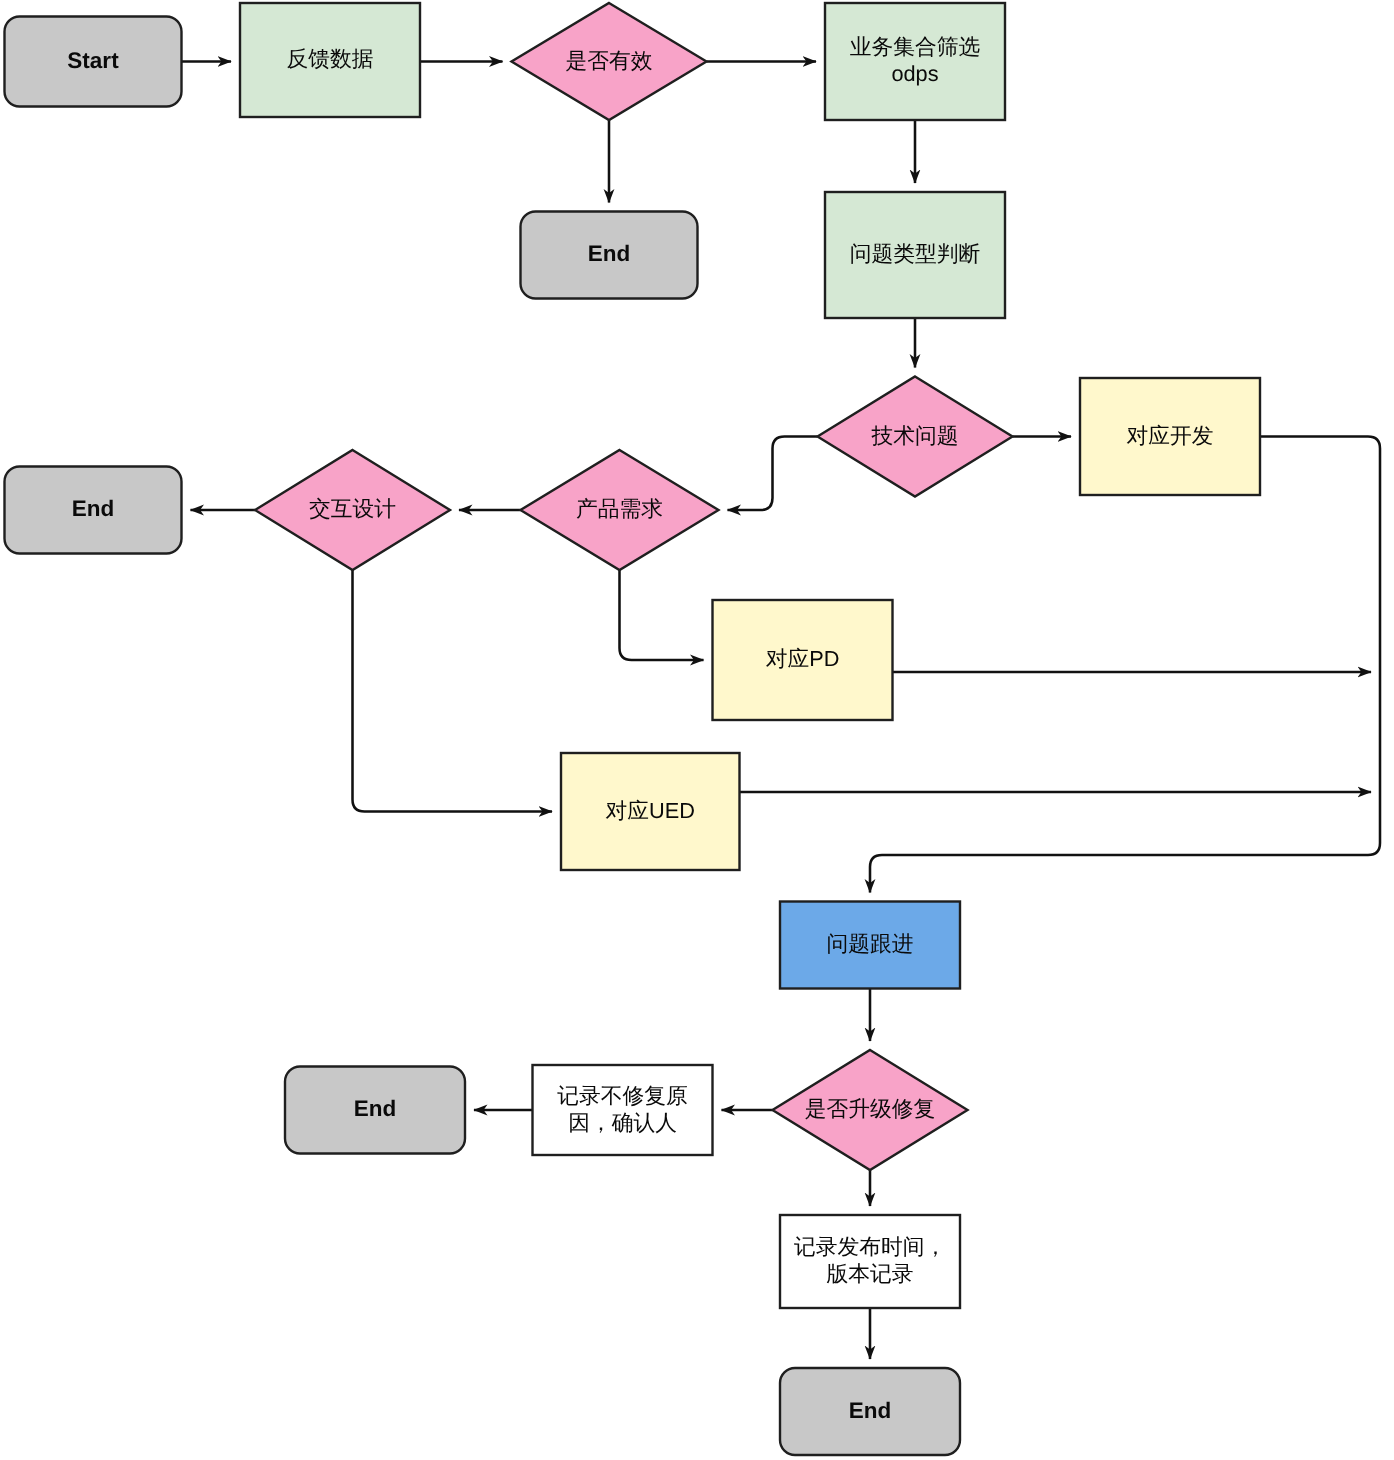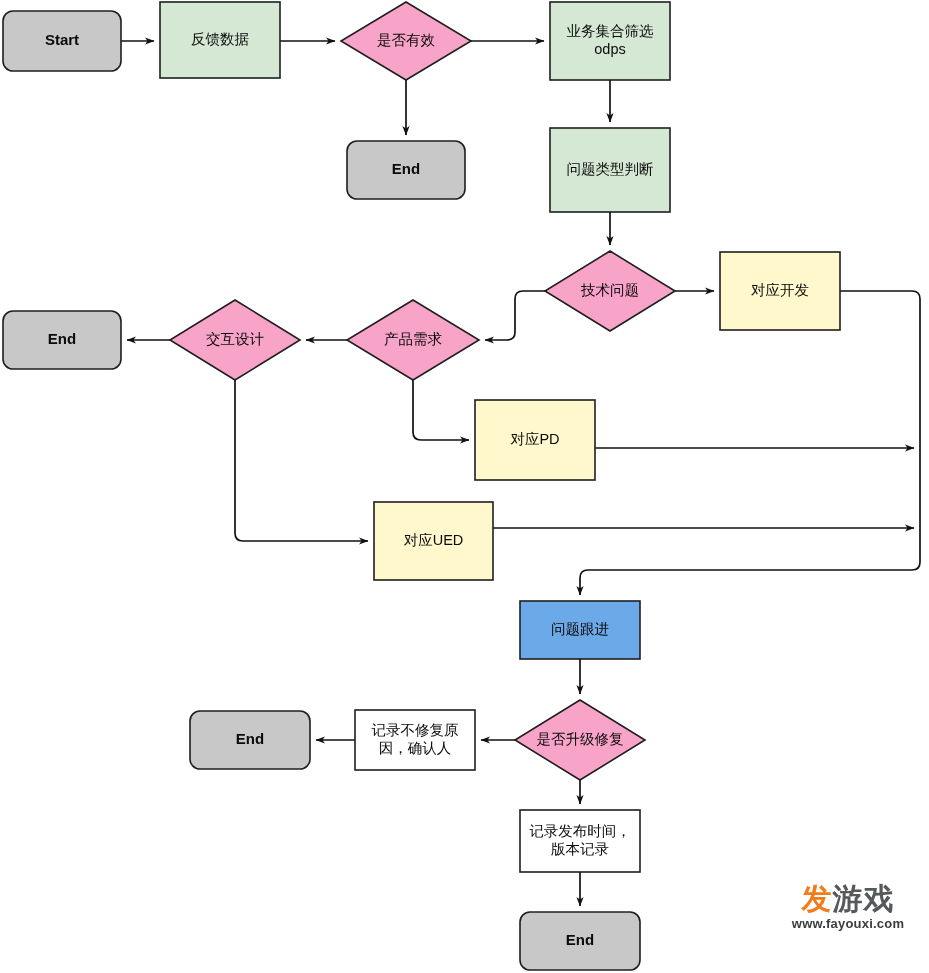--- a/index.html
+++ b/index.html
@@ -182,17 +182,13 @@
           <rect x="520" y="810" width="120" height="62" class="node-shape" fill="#ffffff"></rect>
           <text class="node-label" x="580" y="832"><tspan x="580" y="832">记录发布时间，</tspan><tspan x="580" y="850">版本记录</tspan></text>
         </g>
         <g>
           <rect x="520" y="912" width="120" height="58" rx="10" ry="10" class="node-shape" fill="#c8c8c8"></rect>
           <text class="node-label bold" x="580" y="941"><tspan x="580" y="941">End</tspan></text>
         </g>
       </g>
   </svg>
 
-  <div class="watermark-wrap">
-    <div class="watermark-main"><span class="wm-a">发</span><span class="wm-b">游戏</span></div>
-    <div class="watermark-sub">www.fayouxi.com</div>
-  </div>
 </div>
 
 </body></html>

